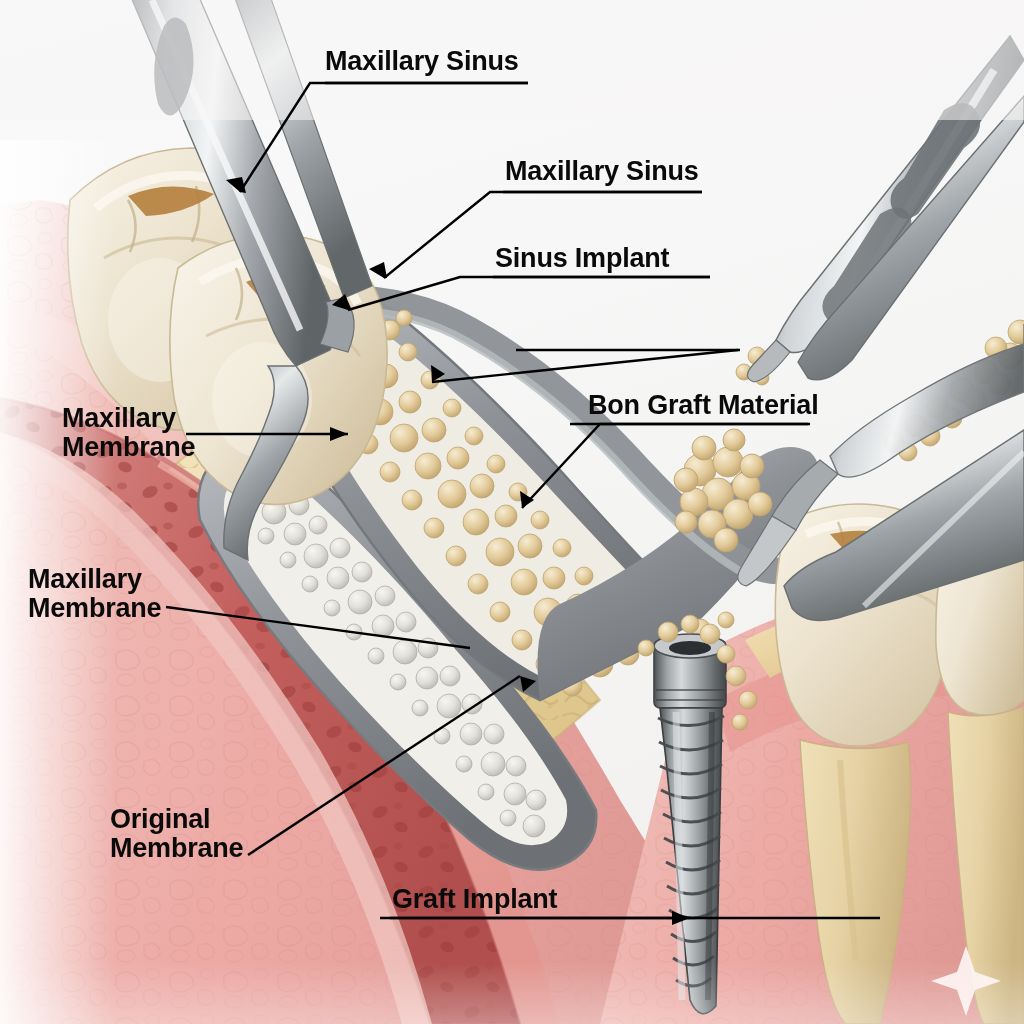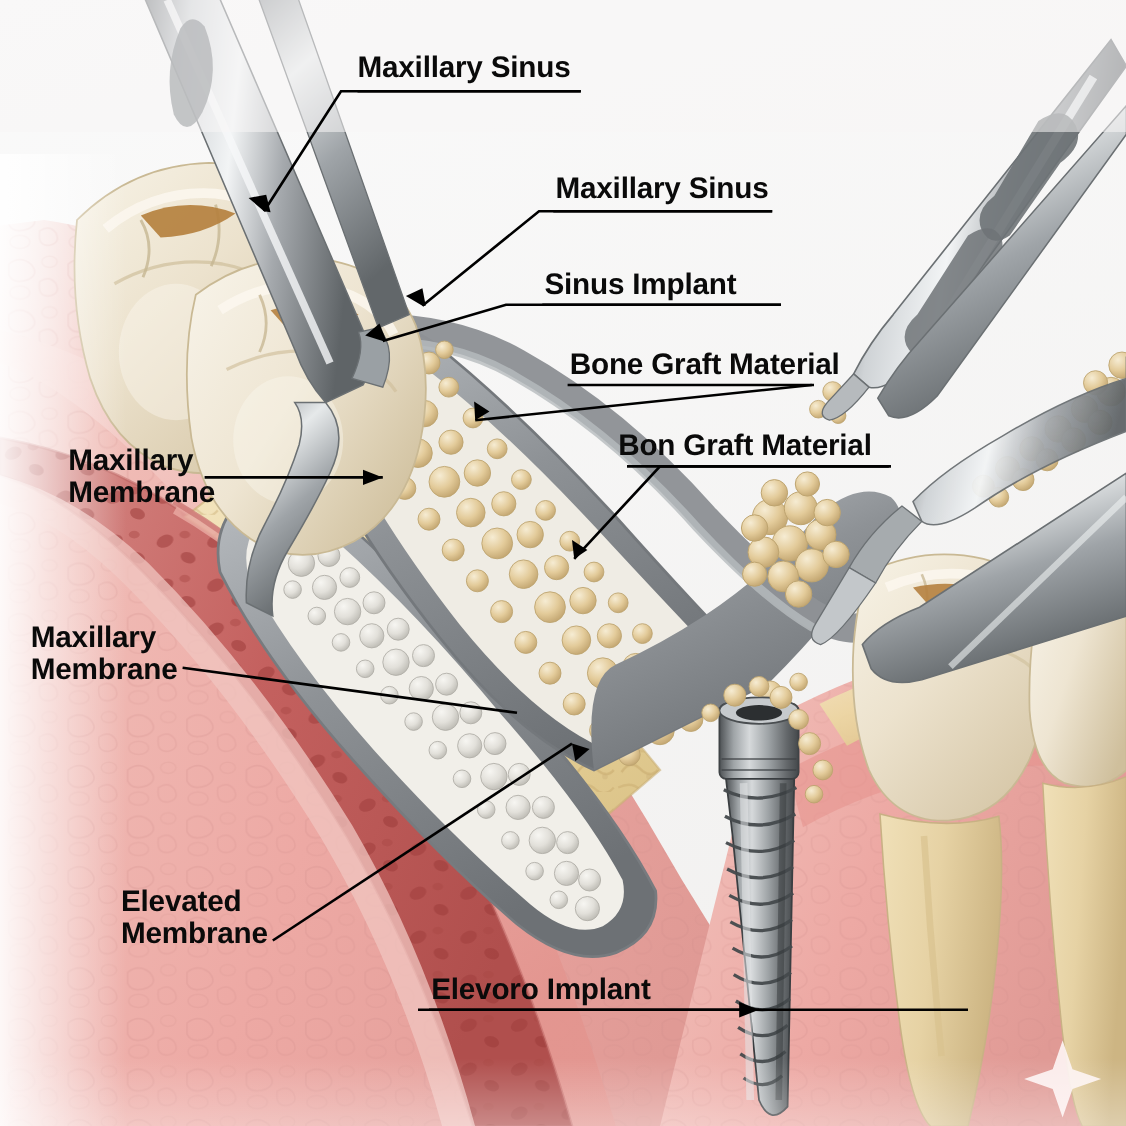--- a/index.html
+++ b/index.html
@@ -474,33 +474,32 @@
     </g>
 
     <path d="M966 946 l9 26 l26 9 l-26 9 l-9 26 l-9 -26 l-26 -9 l26 -9 z" fill="#fdf3f2" opacity=".92"></path>
     <rect x="0" y="962" width="1024" height="62" fill="url(#fadeB)" opacity=".35"></rect>
   </g>
 </svg>
 
 <div class="lbl l1" style="left:325px;top:47px;">Maxillary Sinus</div>
 <div class="lbl l1" style="left:505px;top:157px;">Maxillary Sinus</div>
 <div class="lbl l1" style="left:495px;top:244px;">Sinus Implant</div>
-<div class="lbl l1" style="left:518px;top:317px;">Bone Graft Material</div>
-<div class="lbl l1" style="left:562px;top:391px;">Bon Graft Material</div>
+<div class="lbl l1" style="left:588px;top:391px;">Bon Graft Material</div>
 
 <div class="lbl l2" style="left:62px;top:404px;">
   <div>Maxillary</div>
   <div>Membrane</div>
 </div>
 
 <div class="lbl l2" style="left:28px;top:565px;">
   <div>Maxillary</div>
   <div>Membrane</div>
 </div>
 
 <div class="lbl l2" style="left:110px;top:805px;">
-  <div>Elevated</div>
+  <div>Original</div>
   <div>Membrane</div>
 </div>
 
-<div class="lbl l1" style="left:392px;top:885px;">Elevoro Implant</div>
+<div class="lbl l1" style="left:392px;top:885px;">Graft Implant</div>
 
 </div>
 
 </body></html>

